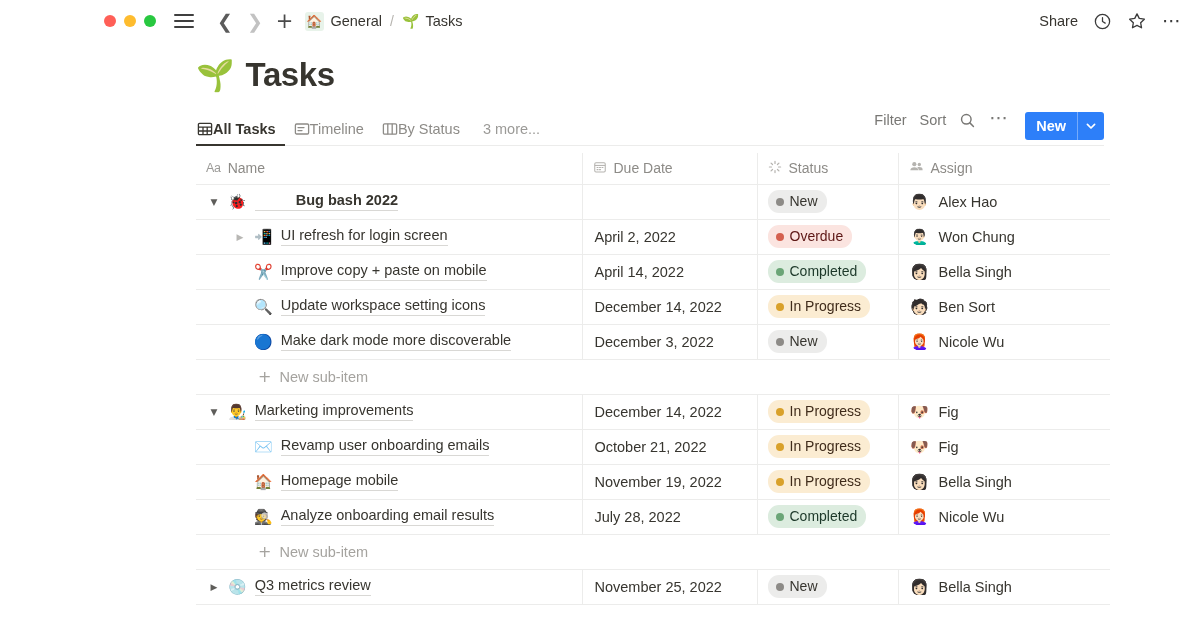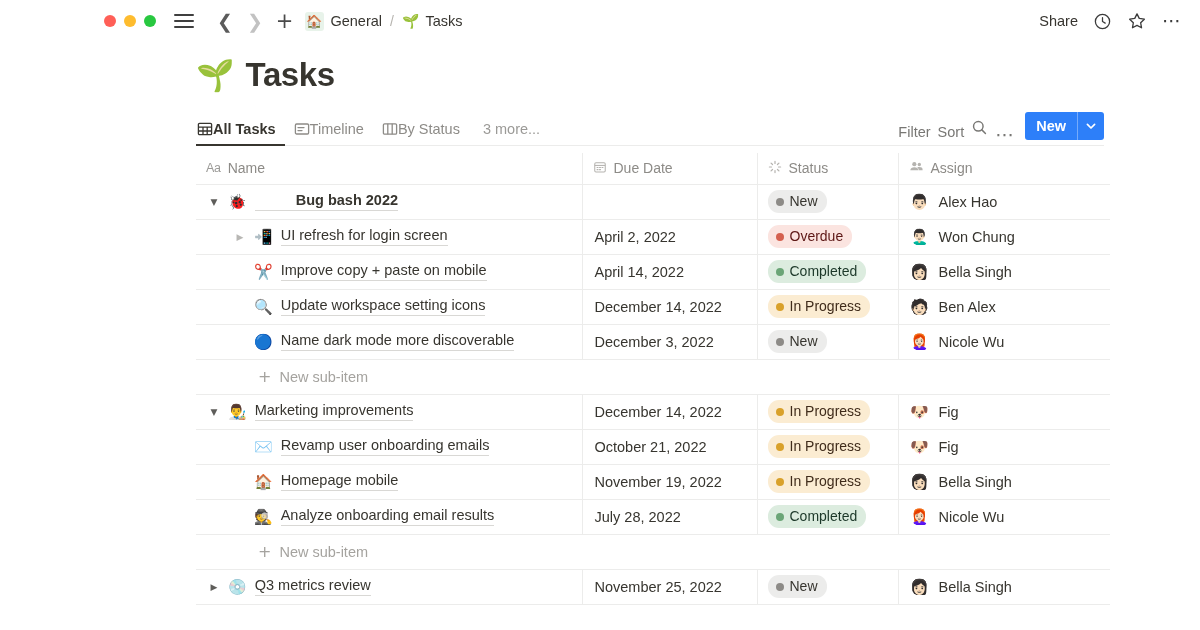--- a/index.html
+++ b/index.html
@@ -141,22 +141,22 @@
   .view-tab .vicon { display: inline-flex; align-items: center; }
   .view-more {
     font-size: 14.5px;
     color: #9b9a97;
     padding: 0 8px 8px 14px;
     cursor: pointer;
   }
   .toolbar-right {
     margin-left: auto;
     display: flex;
-    align-items: flex-end;
-    gap: 7px;
+    align-items: flex-start;
+    gap: 13px;
     padding-bottom: 5px;
   }
   .tool-text {
     font-size: 14.5px;
     color: #787774;
     cursor: pointer;
   }
   .btn-new {
     display: flex;
     align-items: stretch;
@@ -556,31 +556,31 @@
           <td>
             <div class="date-cell">December 14, 2022</div>
           </td>
           <td><span class="pill" style="background: rgb(251, 236, 210); color: rgb(64, 44, 27);">
               <span class="pdot" style="background: rgb(217, 161, 42);"></span>
               <span>In Progress</span>
             </span></td>
           <td>
             <div class="assignee">
               <span class="ava">🧑🏻</span>
-              <span>Ben Alex</span>
+              <span>Ben Sort</span>
             </div>
           </td>
         </tr>
         <tr class="subrow">
           <td>
             <div class="namecell">
               <span class="indent"></span>
               <span class="toggle sub empty">▶</span>
               <span class="row-emoji">🔵</span>
-              <span class="row-title">Name dark mode more discoverable</span>
+              <span class="row-title">Make dark mode more discoverable</span>
             </div>
           </td>
           <td>
             <div class="date-cell">December 3, 2022</div>
           </td>
           <td><span class="pill" style="background: rgb(236, 236, 235); color: rgb(55, 53, 47);">
               <span class="pdot" style="background: rgb(141, 139, 135);"></span>
               <span>New</span>
             </span></td>
           <td>

